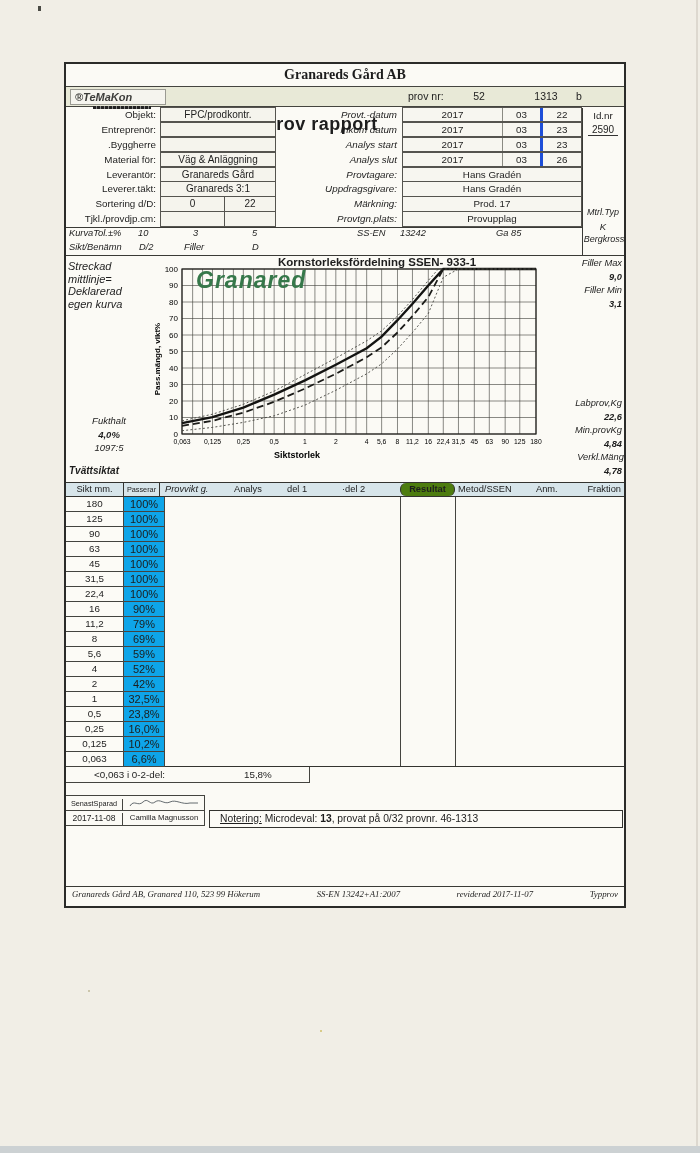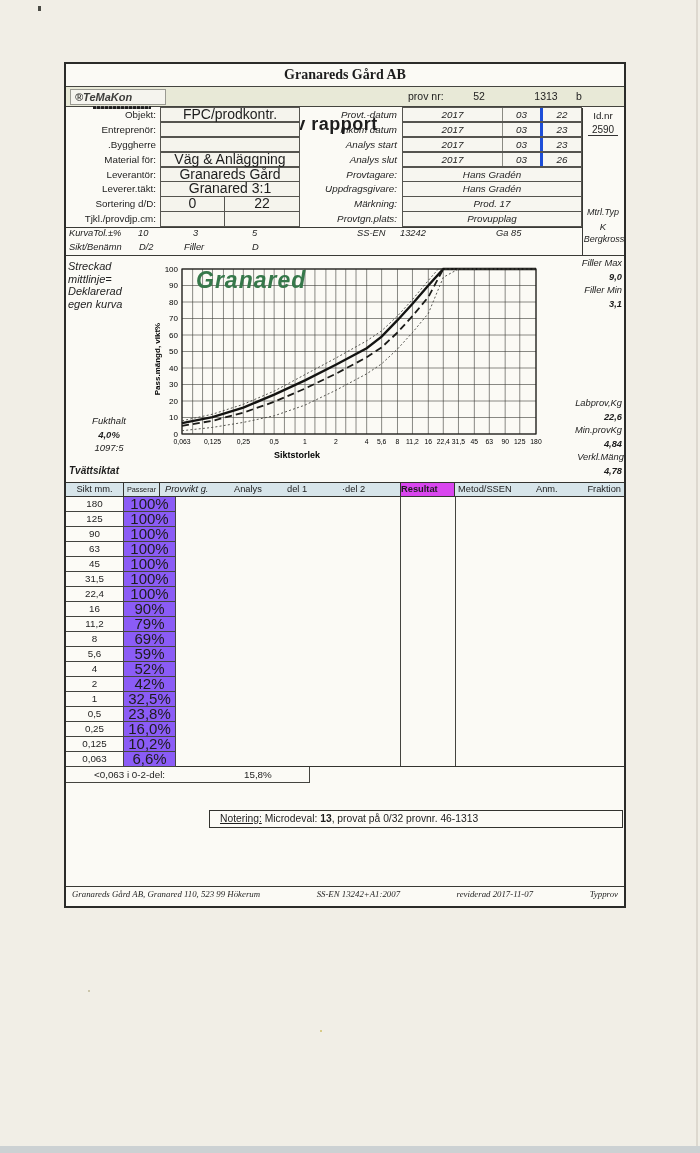--- a/index.html
+++ b/index.html
@@ -33,29 +33,29 @@
   .report-title{left:136px;top:-1px;width:200px;text-align:center;font-weight:bold;font-size:18px;letter-spacing:.5px;margin-top:28px;}
   .provnr-label{left:342px;top:3px;font-size:10.5px;}
   .provnr-1{left:396px;top:3px;width:34px;text-align:center;font-size:10.5px;}
   .provnr-2{left:458px;top:3px;width:44px;text-align:center;font-size:10.5px;}
   .provnr-3{left:510px;top:3px;font-size:10.5px;}
 
   
   .form-rows{left:0;top:44px;width:100%;}
   .frow{position:relative;height:14.9px;}
   .flabel{position:absolute;left:0;top:0;width:90px;text-align:right;font-size:9.8px;line-height:14.9px;}
-  .ffield{position:absolute;left:94px;top:-1px;width:140px;height:15.4px;border:1px solid #55544f;
-    background:#f5f4ed;box-sizing:border-box;text-align:center;font-size:14px;line-height:13.5px;}
+  .ffield{position:absolute;left:94px;top:-1px;width:116px;height:15.4px;border:1px solid #55544f;
+    background:#f5f4ed;box-sizing:border-box;text-align:center;font-size:10px;line-height:13.5px;}
   .ffield .sub{position:absolute;top:0;height:100%;line-height:13.5px;}
   .ffield .sub1{left:0;width:64px;border-right:1px solid #55544f;box-sizing:border-box;}
   .ffield .sub2{left:64px;right:0;}
   .rlabel{position:absolute;left:230px;top:0;width:101px;text-align:right;
     font-style:italic;font-size:9.8px;line-height:14.9px;}
   .rfield{position:absolute;left:336px;top:-1px;width:180px;height:15.4px;border:1px solid #55544f;
-    background:#f7f6f0;box-sizing:border-box;text-align:center;font-size:9.8px;line-height:13.5px;font-style:italic;}
+    background:#f7f6f0;box-sizing:border-box;text-align:center;font-size:9.8px;line-height:13.5px;}
   .rfield .d1{position:absolute;left:0;width:100px;border-right:1px solid #8a8a82;box-sizing:border-box;height:100%;line-height:13.5px;}
   .rfield .d2{position:absolute;left:100px;width:40px;border-right:3px solid #1d4ed8;box-sizing:border-box;height:100%;line-height:13.5px;}
   .rfield .d3{position:absolute;left:140px;right:0;height:100%;line-height:13.5px;}
 
   .idcol-line{left:516px;top:44px;width:0;height:148px;border-left:1px solid #3a3a36;}
   .idnr-label{left:518px;top:46px;width:38px;text-align:center;font-size:9.8px;}
   .idnr-value{left:522px;top:60px;width:30px;text-align:center;font-size:10px;border-bottom:1px solid #333;}
   .mtrltyp-label{left:516px;top:143px;width:42px;text-align:center;font-style:italic;font-size:9px;}
   .mtrltyp-v1{left:516px;top:157px;width:42px;text-align:center;font-style:italic;font-size:9.5px;}
   .mtrltyp-v2{left:514px;top:170px;width:48px;text-align:center;font-style:italic;font-size:9px;}
@@ -84,33 +84,33 @@
   
   .thead{left:0;top:418px;width:100%;height:15px;background:#d7e5ea;
     border-top:1px solid #33332f;border-bottom:1px solid #33332f;box-sizing:border-box;font-size:9.3px;}
   .thead .c{position:absolute;top:0;line-height:13.5px;}
   .h-sikt{left:0;width:58px;text-align:center;border-right:1px solid #33332f;height:100%;box-sizing:border-box;}
   .h-pass{left:58px;width:36px;text-align:center;font-size:7.3px;border-right:1px solid #33332f;height:100%;box-sizing:border-box;}
   .h-provvikt{left:99px;font-style:italic;}
   .h-analys{left:168px;}
   .h-del1{left:221px;}
   .h-del2{left:276px;}
-  .h-resultat{left:334px;width:55px;font-weight:bold;background:#d946ef;
-    border-left:1px solid #33332f;border-right:1px solid #33332f;height:100%;box-sizing:border-box;}
+  .h-resultat{left:334px;width:55px;text-align:center;font-weight:bold;background:#4d7c0f;
+    border-left:1px solid #33332f;border-right:1px solid #33332f;height:100%;box-sizing:border-box;border-radius:6px;}
   .h-metod{left:392px;}
   .h-anm{left:470px;}
   .h-fraktion{right:3px;}
 
   .table-body{left:0;top:433px;width:559px;height:270px;border-bottom:1px solid #33332f;box-sizing:border-box;}
   .vline{position:absolute;top:0;height:100%;width:0;border-left:1px solid #44443f;}
   .sieve-row{position:absolute;left:0;width:94px;height:15px;}
   .sieve-row .s1{position:absolute;left:0;width:58px;height:100%;border-right:1px solid #44443f;
     border-bottom:1px solid #44443f;box-sizing:border-box;text-align:center;font-size:9.8px;line-height:14px;background:#fcfbf6;}
-  .sieve-row .s2{position:absolute;left:58px;width:52px;height:100%;border-right:1px solid #44443f;
-    border-bottom:1px solid #44443f;box-sizing:border-box;text-align:center;font-size:15px;line-height:14px;background:#8b5cf6;}
+  .sieve-row .s2{position:absolute;left:58px;width:41px;height:100%;border-right:1px solid #44443f;
+    border-bottom:1px solid #44443f;box-sizing:border-box;text-align:center;font-size:11px;line-height:14px;background:#0ea5e9;}
 
   .fines-row{left:0;top:703px;width:244px;height:16px;border-right:1px solid #44443f;
     border-bottom:1px solid #44443f;box-sizing:border-box;font-size:9.8px;line-height:15px;}
   .fines-label{position:absolute;left:28px;}
   .fines-value{position:absolute;left:178px;}
 
   
   .sig-box{left:0;top:731px;width:139px;height:31px;border-top:1px solid #44443f;
     border-right:1px solid #44443f;border-bottom:1px solid #44443f;box-sizing:border-box;}
   .sig-r1{position:absolute;left:0;top:0;width:100%;height:15px;border-bottom:1px solid #44443f;box-sizing:border-box;}
@@ -199,21 +199,21 @@
       </div>
     </div>
     <div class="frow">
       <div class="flabel">Leverantör:</div>
       <div class="ffield">Granareds Gård</div>
       <div class="rlabel">Provtagare:</div>
       <div class="rfield">Hans Gradén</div>
     </div>
     <div class="frow">
       <div class="flabel">Leverer.täkt:</div>
-      <div class="ffield">Granared 3:1</div>
+      <div class="ffield">Granareds 3:1</div>
       <div class="rlabel">Uppdragsgivare:</div>
       <div class="rfield">Hans Gradén</div>
     </div>
     <div class="frow">
       <div class="flabel">Sortering d/D:</div>
       <div class="ffield">
         <span class="sub sub1">0</span>
         <span class="sub sub2">22</span>
       </div>
       <div class="rlabel">Märkning:</div>
@@ -248,20 +248,21 @@
     <span class="ti" style="left:430px;">Ga  85</span>
   </div>
   <div class="abs benrow" style="left:0;width:100%;">
     <span class="ti" style="left:3px;">Sikt/Benämn</span>
     <span class="ti" style="left:73px;">D/2</span>
     <span class="ti" style="left:118px;">Filler</span>
     <span class="ti" style="left:186px;">D</span>
   </div>
   <div class="abs hline chart-topline"></div>
 
+  <div class="abs chart-title">Kornstorleksfördelning  SSEN- 933-1</div>
   <div class="abs left-note">
     <div>Streckad</div>
     <div>mittlinje=</div>
     <div>Deklarerad</div>
     <div>egen kurva</div>
   </div>
 
   <svg id="grading-chart" class="abs" style="left:86px;top:200px;" width="402" height="210">
       <line x1="30" y1="5" x2="30" y2="170" stroke="#3d3d38" stroke-width="0.6"></line>
       <line x1="40.6273217644053" y1="5" x2="40.6273217644053" y2="170" stroke="#3d3d38" stroke-width="0.6"></line>
@@ -452,20 +453,32 @@
         <div class="s1">0,063</div>
         <div class="s2">6,6%</div>
       </div>
     </div>
 
   <div class="abs fines-row">
     <span class="fines-label">&lt;0,063 i 0-2-del:</span>
     <span class="fines-value">15,8%</span>
   </div>
 
+  <div class="abs sig-box">
+    <div class="sig-r1">
+      <div class="sig-label">SenastSparad</div>
+      <svg class="sig-scribble" width="76" height="15">
+        <path d="M4,10 C8,3 12,11 17,6 S24,10 29,6 S38,9 44,6 S56,9 64,7 L72,7" fill="none" stroke="#4a5258" stroke-width="1" opacity="0.85"></path>
+      </svg>
+    </div>
+    <div class="sig-r2">
+      <div class="sig-date">2017-11-08</div>
+      <div class="sig-name">Camilla Magnusson</div>
+    </div>
+  </div>
 
   <div class="abs note-bar">
     <span class="note-label">Notering:</span><span> Microdeval: </span><span class="note-bold">13</span><span>, provat på 0/32 provnr. 46-1313</span>
   </div>
 
   <div class="abs hline footer-line"></div>
   <div class="abs footer">
     <span>Granareds Gård AB, Granared 110, 523 99  Hökerum</span>
     <span>SS-EN 13242+A1:2007</span>
     <span>reviderad  2017-11-07</span>

